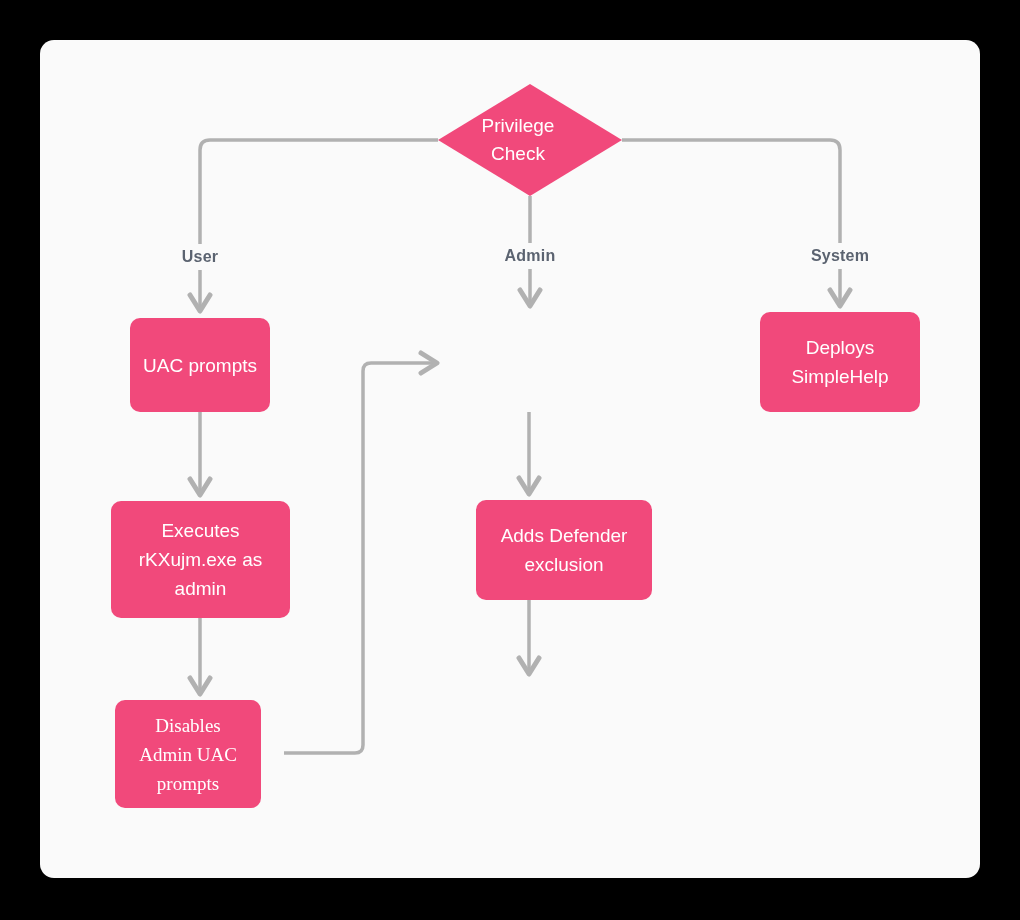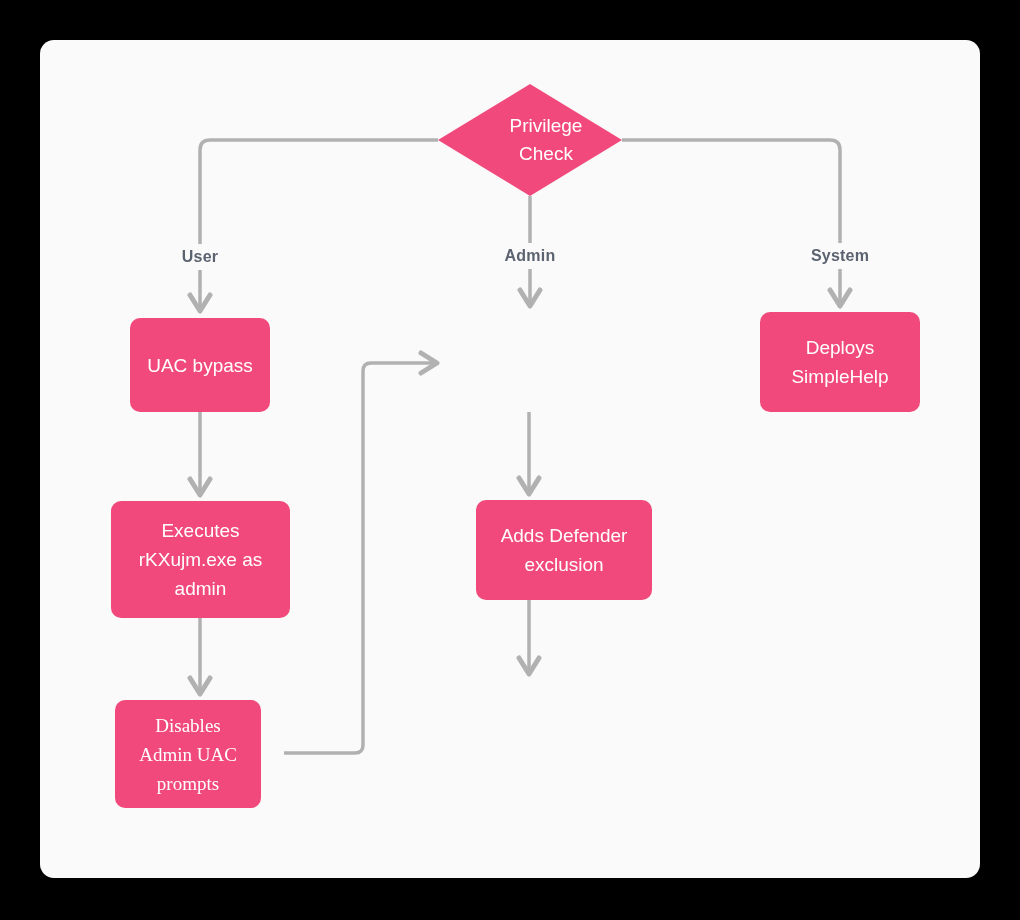--- a/index.html
+++ b/index.html
@@ -32,21 +32,21 @@
     text-align: center;
     background: #F1497B;
     color: #FFFFFF;
     border-radius: 10px;
     font-size: 19px;
     line-height: 29px;
     white-space: pre-line;
   }
   .diamond-label {
     position: absolute;
-    left: 456px; top: 96px;
+    left: 428px; top: 96px;
     width: 180px; height: 88px;
     display: flex;
     align-items: center;
     justify-content: center;
     text-align: center;
     color: #FFFFFF;
     font-size: 19px;
     line-height: 28px;
     white-space: pre-line;
   }
@@ -95,21 +95,21 @@
   </svg>
 
   <div class="diamond-label">Privilege
 Check</div>
 
   <div class="branch-label" style="left:200px; top:257px;">User</div>
   <div class="branch-label" style="left:530px; top:256px;">Admin</div>
   <div class="branch-label" style="left:840px; top:256px;">System</div>
 
   <div class="node" style="left:130px; top:318px; width:140px; height:94px;">
-    <span>UAC bypass</span>
+    <span>UAC prompts</span>
   </div>
   <div class="node" style="left:111px; top:501px; width:179px; height:117px;">
     <span>Executes
 rKXujm.exe as
 admin</span>
   </div>
   <div class="node" style="left:115px; top:700px; width:146px; height:108px;font-family:Liberation Serif, serif;">
     <span>Disables
 Admin UAC
 prompts</span>

